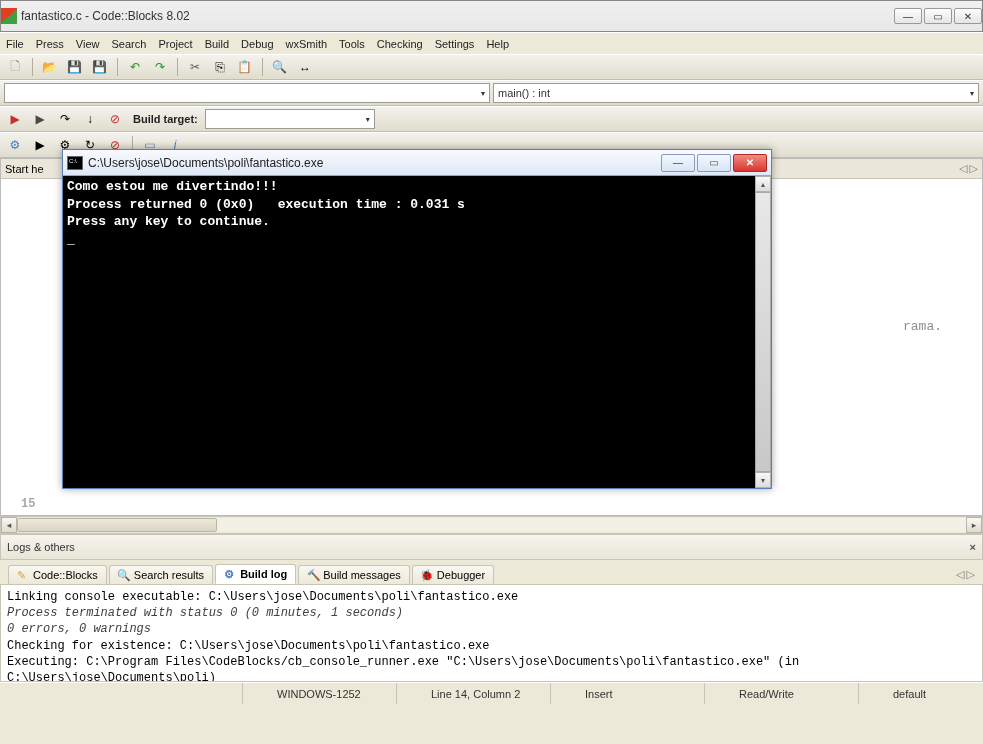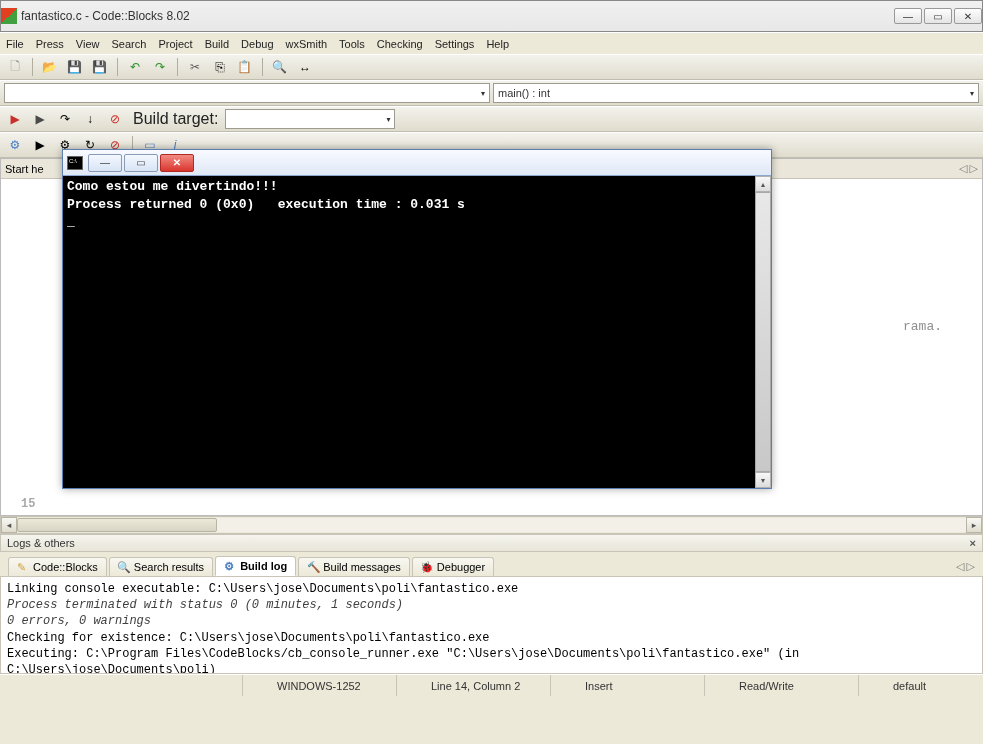--- a/index.html
+++ b/index.html
@@ -73,21 +73,21 @@
   height: 20px;
   border: 1px solid #9d9c90;
   background: #fff;
   display: flex; align-items: center;
   padding: 0 4px;
   font-size: 11px;
   color: #333;
 }
 .tb-dropdown.long { flex: 1; max-width: 490px; justify-content: flex-end; }
 .tb-dropdown .arrow { margin-left: 6px; font-size: 8px; }
-.tb-label { font-size: 16px; color: #222; margin: 0 4px; }
+.tb-label { font-size: 11px; color: #222; margin: 0 4px; font-weight: bold; }
 
 
 .editor-area {
   height: 358px;
   background: #fff;
   border: 1px solid #bbb;
   position: relative;
   display: flex;
   flex-direction: column;
 }
@@ -147,21 +147,21 @@
   border: 1px solid #b8b5a6;
   border-radius: 2px;
 }
 
 
 .logs-header {
   height: 18px;
   background: linear-gradient(#f5f4ee,#e8e5d8);
   border: 1px solid #c8c5b8;
   display: flex; align-items: center;
-  padding: 4px 6px;
+  padding: 12px 6px;
   font-size: 11px; color: #333;
 }
 .logs-header .close-x { margin-left: auto; font-weight: bold; color:#555; }
 
 .logs-tabbar {
   height: 24px;
   background: #ece9d8;
   display: flex;
   align-items: flex-end;
   gap: 2px;
@@ -430,30 +430,32 @@
   <div class="cell" style="width:130px">WINDOWS-1252</div>
   <div class="cell" style="width:130px">Line 14, Column 2</div>
   <div class="cell" style="width:130px">Insert</div>
   <div class="cell" style="width:130px">Read/Write</div>
   <div class="cell" style="width:100px;border-right:none">default</div>
 </div>
 
 <div class="console-win">
   <div class="console-titlebar">
     <div class="con-icon"></div>
+    <div class="con-title">C:\Users\jose\Documents\poli\fantastico.exe</div>
     <div class="con-btns">
       <div class="con-btn">—</div>
       <div class="con-btn">▭</div>
       <div class="con-btn close">✕</div>
     </div>
   </div>
   <div class="console-body" id="console-body">
       <div class="con-line">Como estou me divertindo!!!</div>
       <div class="con-line"></div>
       <div class="con-line">Process returned 0 (0x0)   execution time : 0.031 s</div>
+      <div class="con-line">Press any key to continue.</div>
       <div class="con-line">_</div>
     </div>
   <div class="console-scroll">
     <div class="csarrow">▴</div>
     <div class="cstrack">
       <div class="csthumb"></div>
     </div>
     <div class="csarrow">▾</div>
   </div>
 </div>

